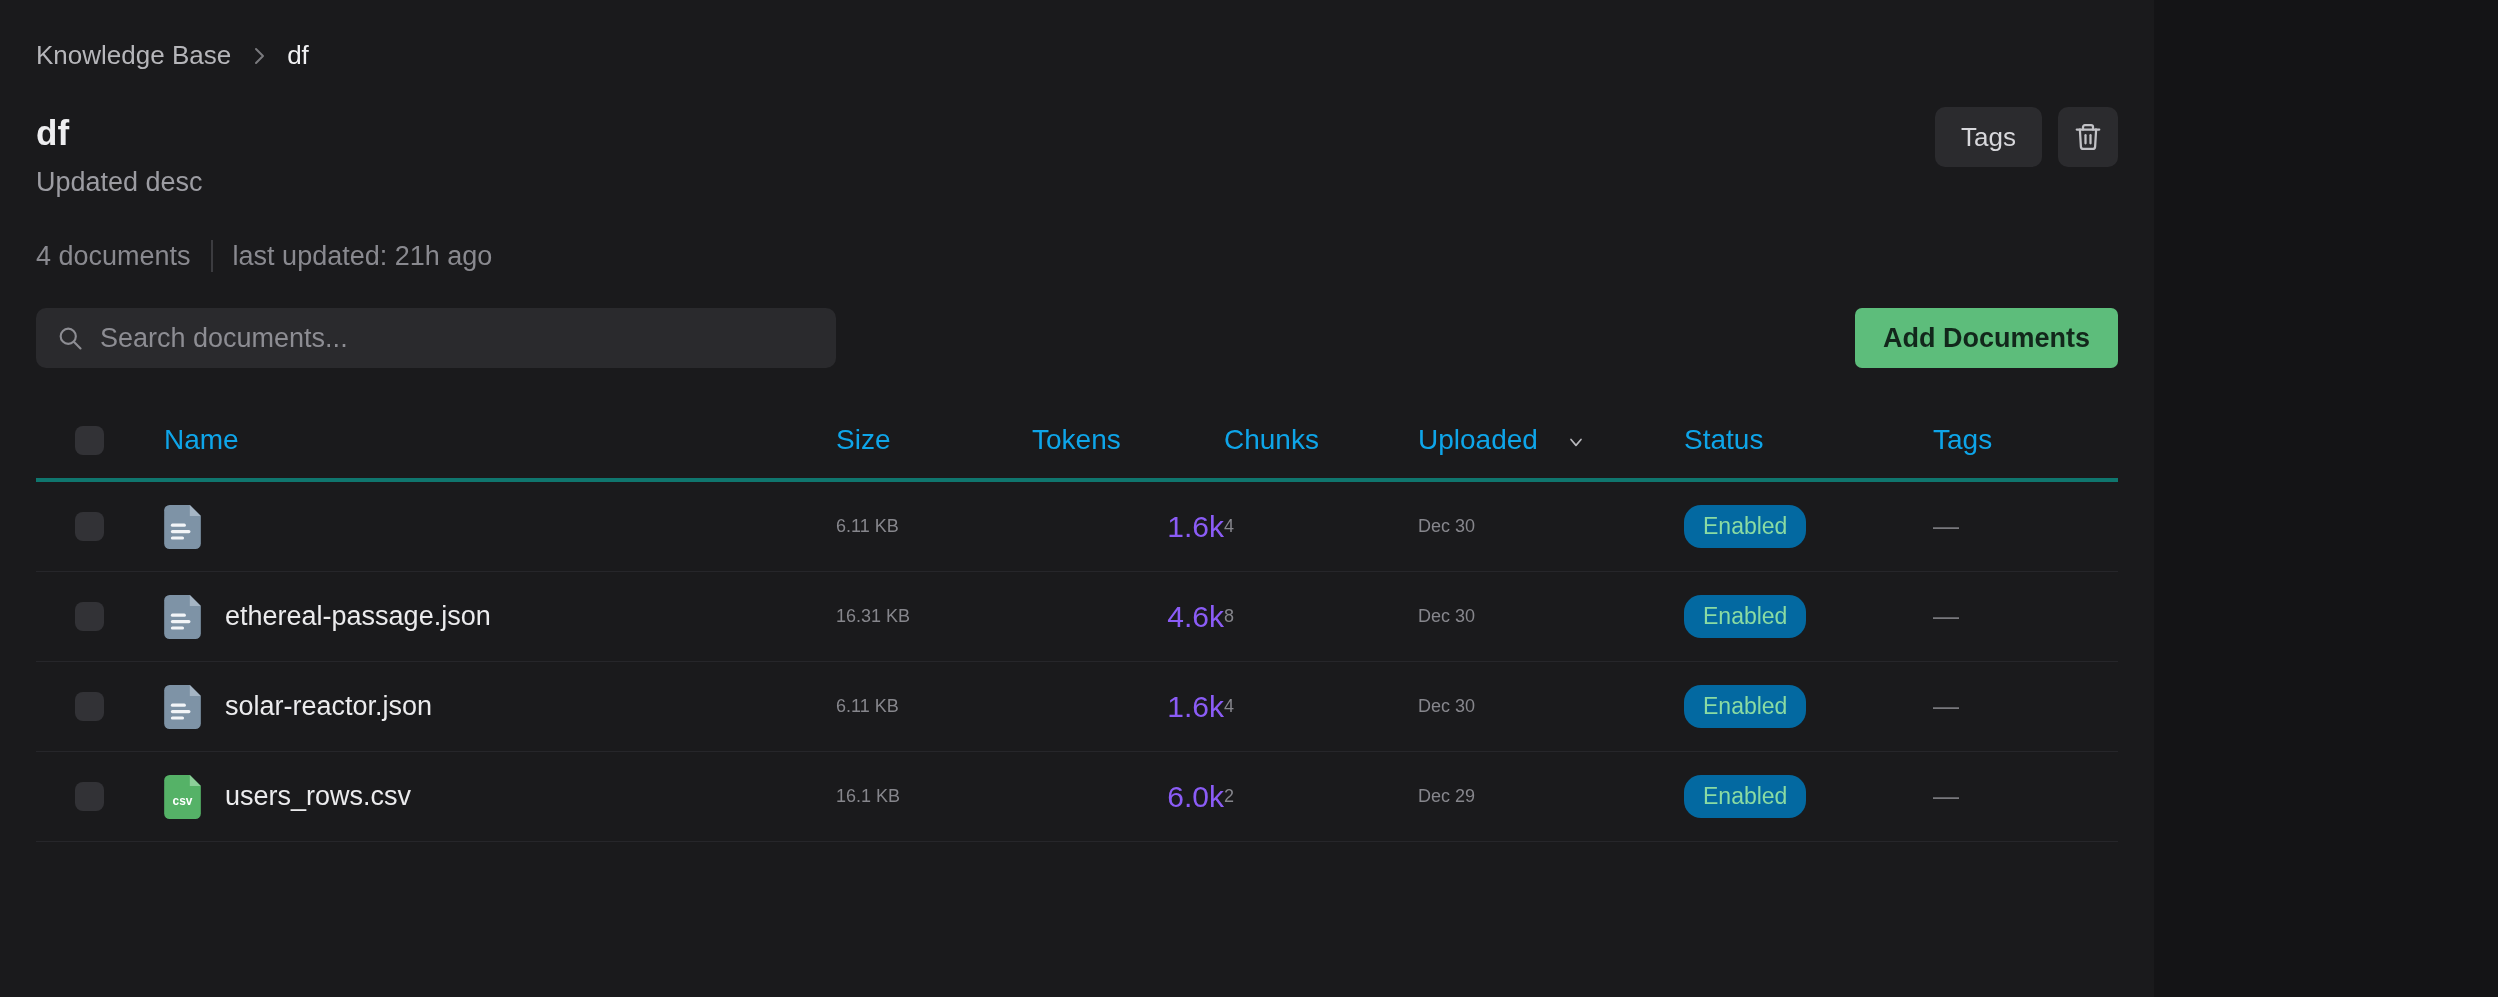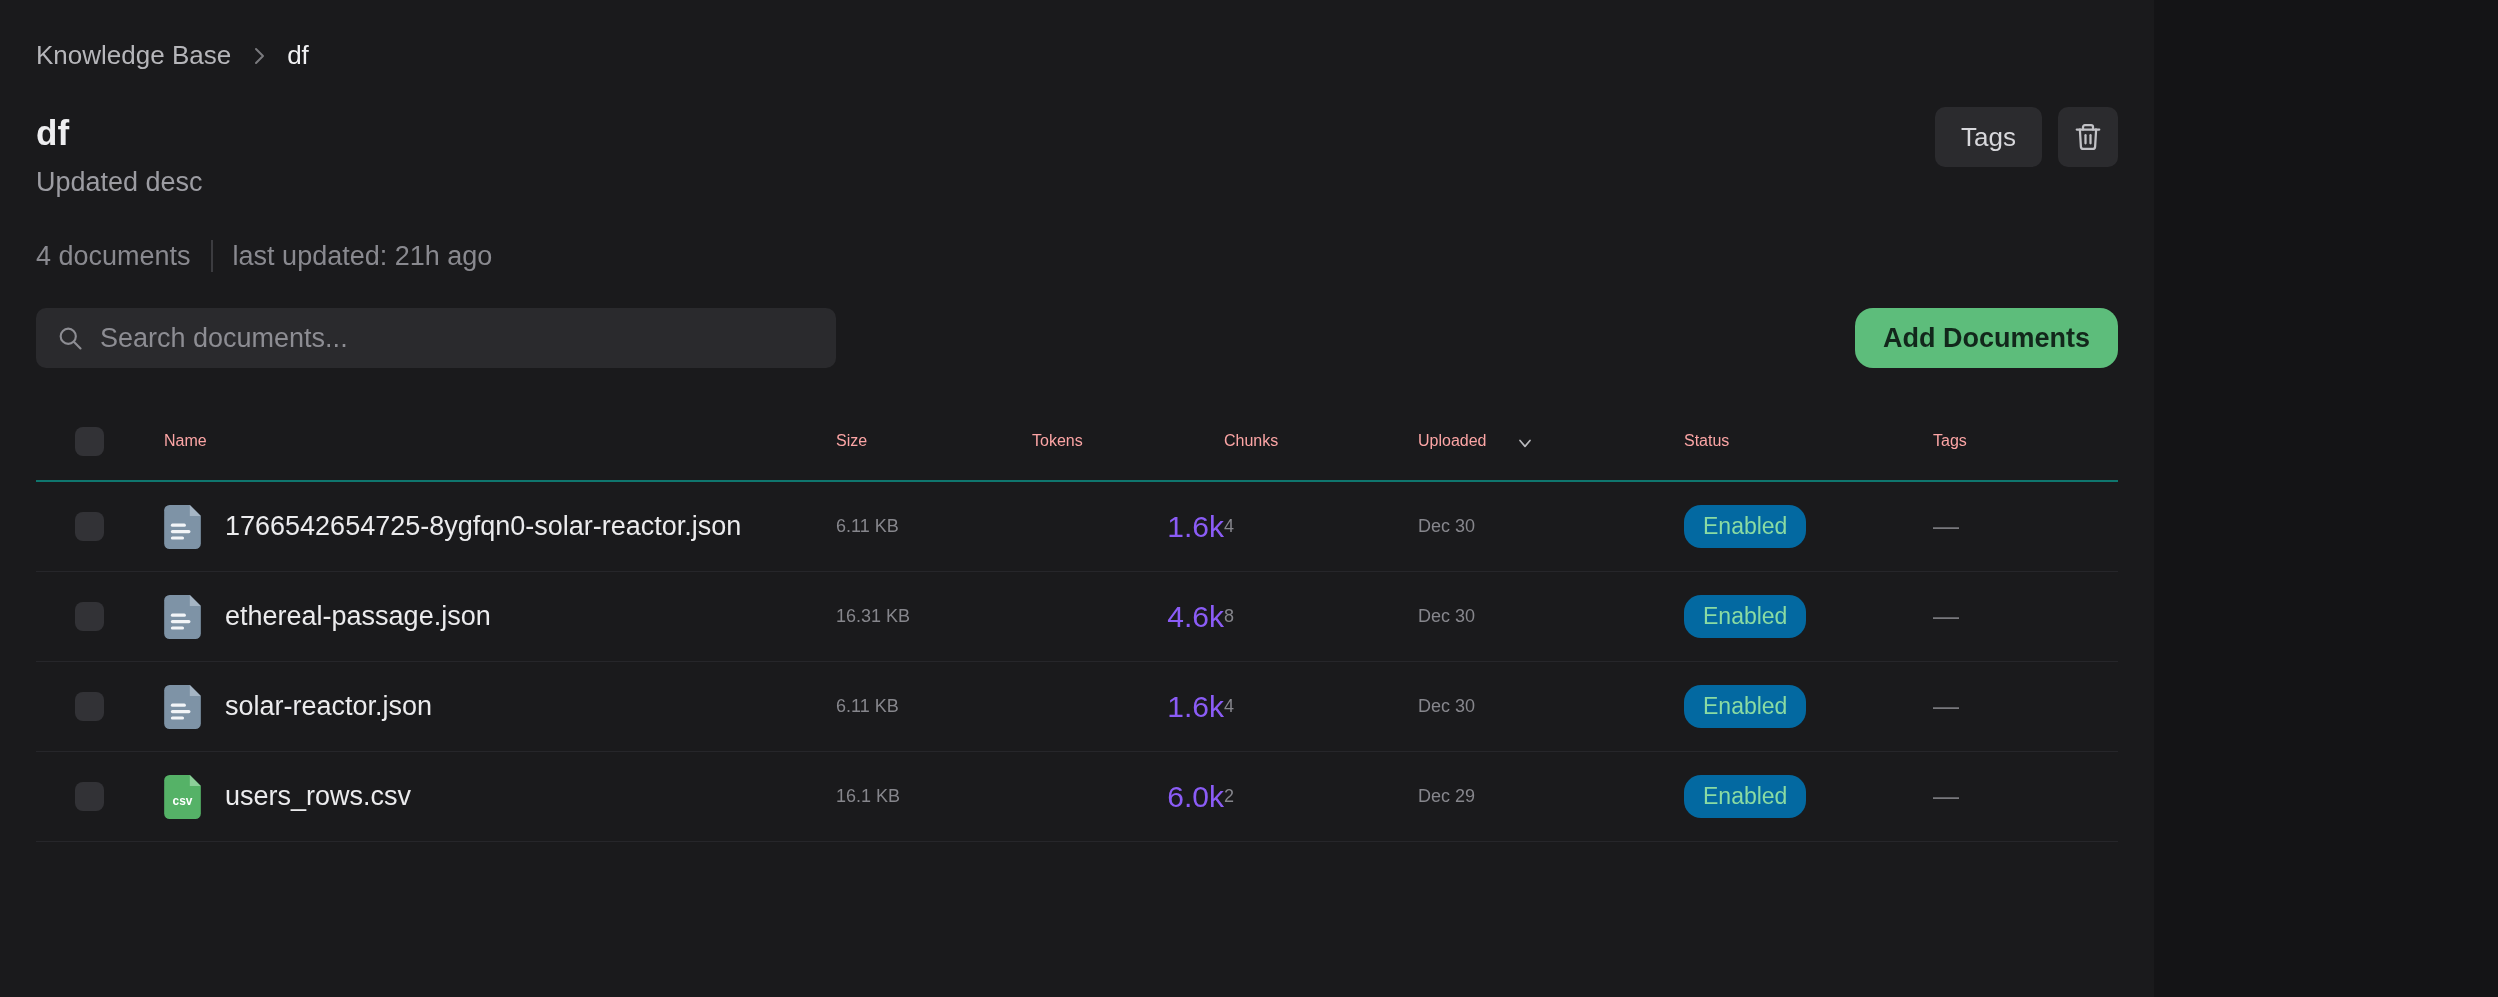--- a/index.html
+++ b/index.html
@@ -44,29 +44,29 @@
     width:800px; height:60px; background:#2a2a2d; border-radius:10px;
     display:flex; align-items:center; padding:0 20px; gap:16px;
   }
   .search-box svg { stroke:#8d8d93; flex:none; }
   .search-box input {
     flex:1; background:transparent; border:none; outline:none;
     font-family:inherit; font-size:27px; color:#e8e8ea;
   }
   .search-box input::placeholder { color:#8d8d93; }
   .btn-primary {
-    background:#5dbd7b; border:none; border-radius:18px;
+    background:#5dbd7b; border:none; border-radius:7px;
     color:#12271b; font-size:27px; font-weight:600; font-family:inherit;
     height:60px; padding:0 28px; cursor:pointer;
   }
 
   
   .doc-table { margin-top:34px; }
   .t-row { display:flex; align-items:center; }
-  .t-head { height:80px; border-bottom:2px solid #0f766e; font-size:16px; color:#fca5a5; font-weight:500; }
+  .t-head { height:80px; border-bottom:4px solid #0f766e; font-size:28px; color:#0ea5e9; font-weight:500; }
   .t-body-row { height:90px; border-bottom:1px solid #26262a; }
 
   .col-check   { width:128px; padding-left:39px; flex:none; }
   .col-name    { width:672px; flex:none; display:flex; align-items:center; gap:24px; }
   .col-size    { width:196px; flex:none; }
   .col-tokens  { width:192px; flex:none; }
   .col-chunks  { width:194px; flex:none; }
   .col-uploaded{ width:266px; flex:none; display:flex; align-items:center; gap:28px; }
   .col-status  { width:249px; flex:none; }
   .col-tags    { width:283px; flex:none; }
@@ -180,21 +180,20 @@
           <svg width="37" height="44" viewBox="0 0 20 24">
               <path d="M3 0 h11 l6 6 v15 a3 3 0 0 1 -3 3 h-14 a3 3 0 0 1 -3 -3 v-18 a3 3 0 0 1 3 -3 z" fill="#7e93a6"></path>
               <path d="M14 0 l6 6 h-6 z" fill="#a5b5c4"></path>
               <g stroke="#f2f5f8" stroke-width="1.7" stroke-linecap="round">
                 <line x1="4.5" y1="11" x2="11" y2="11"></line>
                 <line x1="4.5" y1="14.5" x2="13.5" y2="14.5"></line>
                 <line x1="4.5" y1="18" x2="10" y2="18"></line>
               </g>
             </svg>
         </span>
-        <span class="file-name">1766542654725-8ygfqn0-solar-reactor.json</span>
       </div>
       <div class="col-size cell-muted">6.11 KB</div>
       <div class="col-tokens cell-tokens">1.6k</div>
       <div class="col-chunks cell-muted">4</div>
       <div class="col-uploaded cell-muted">Dec 30</div>
       <div class="col-status"><span class="badge">Enabled</span></div>
       <div class="col-tags tags-dash">—</div>
       <div class="col-actions">
         <button class="action-btn">
             <span style="display:flex;">

